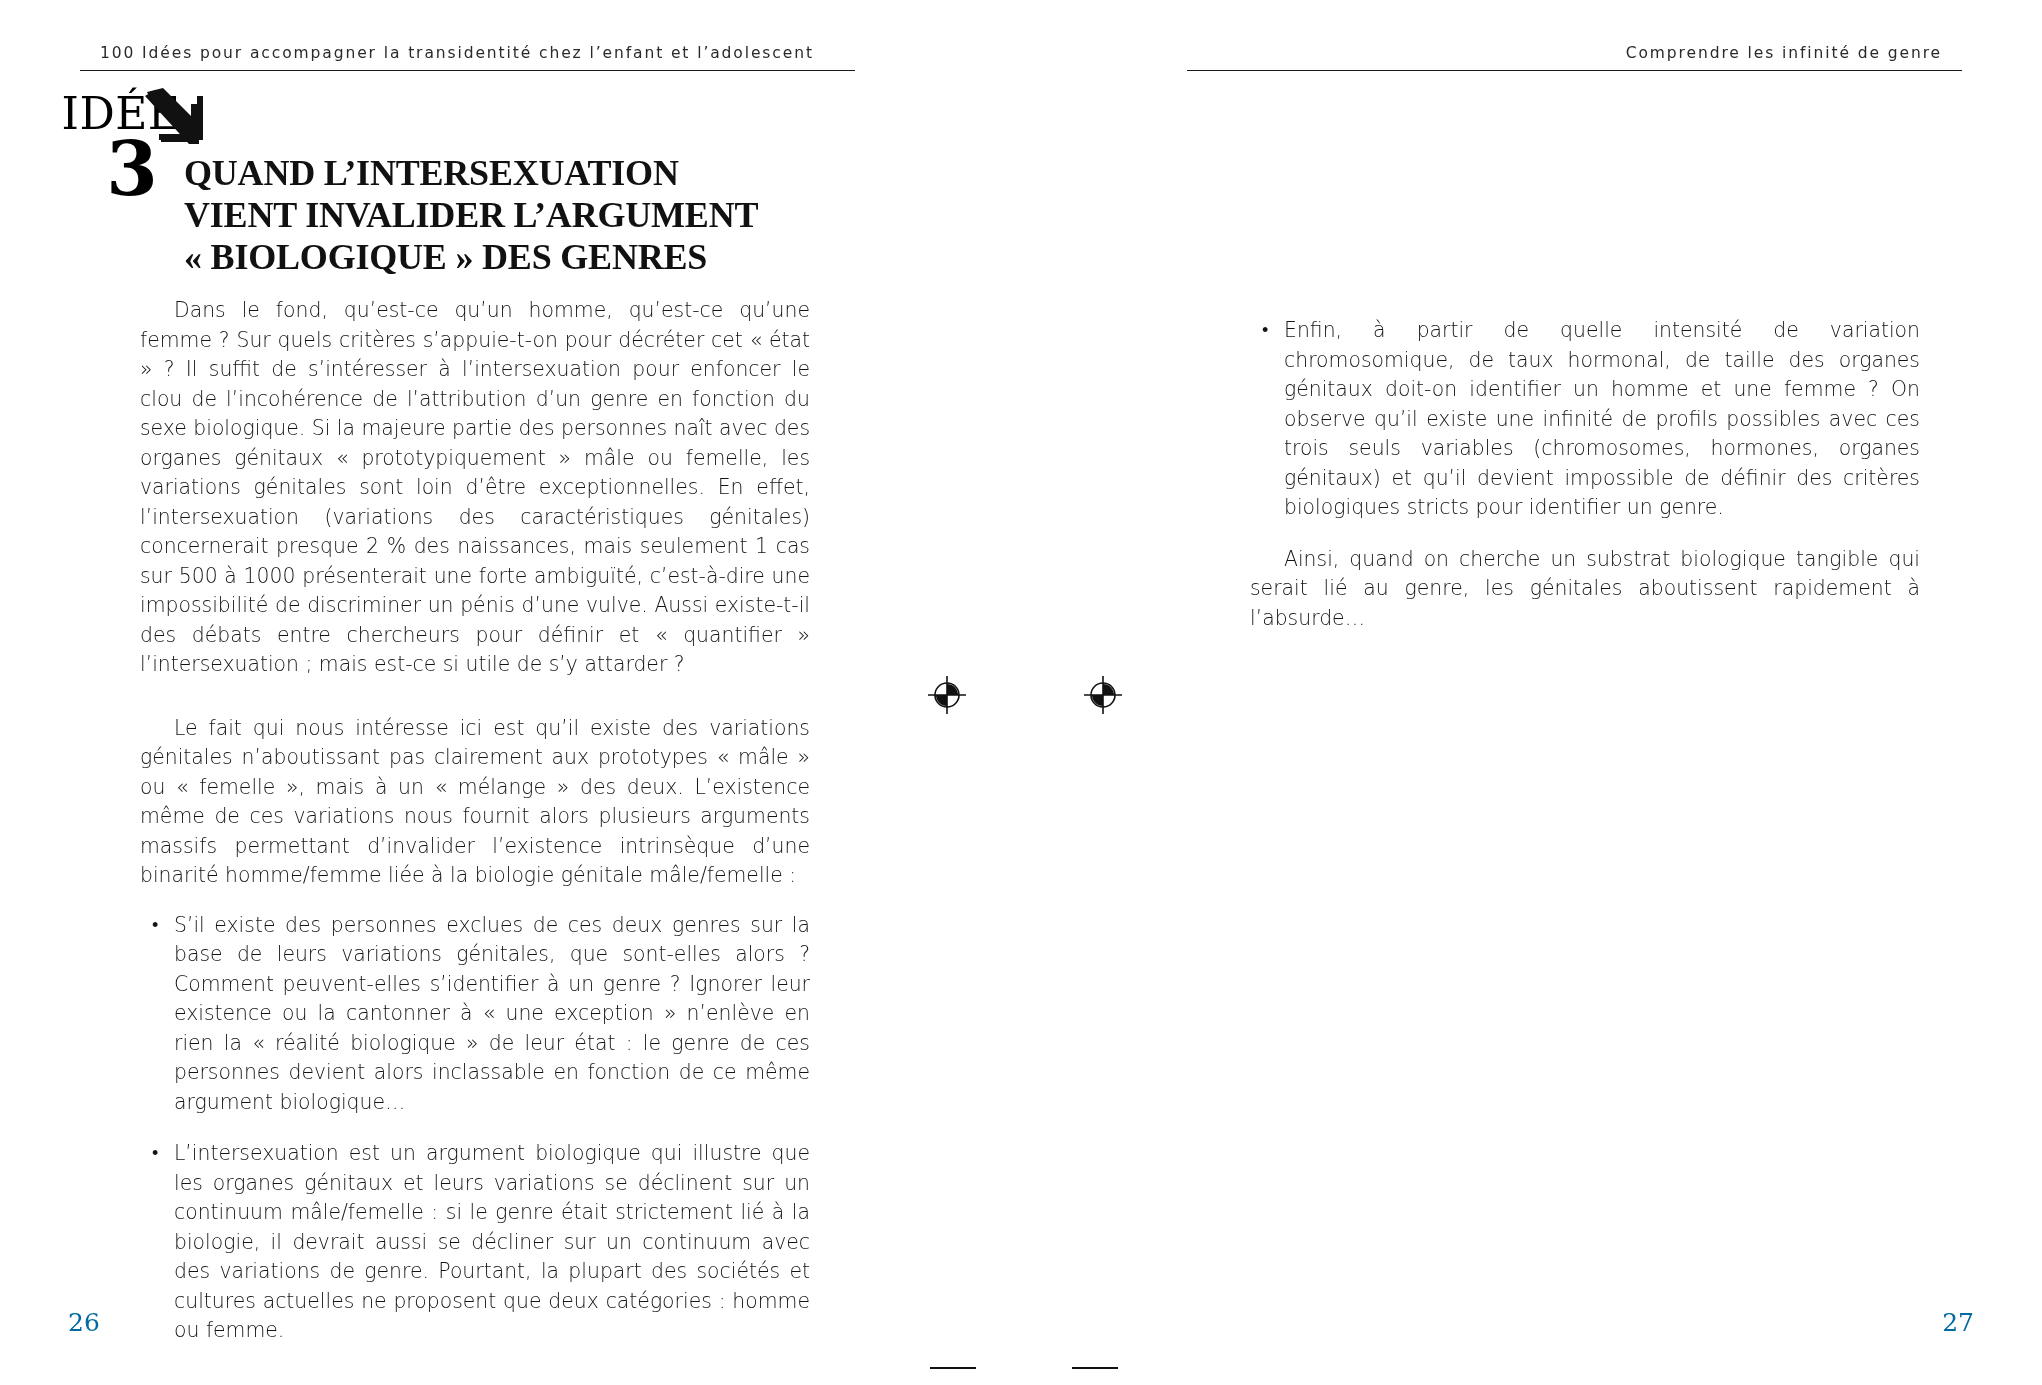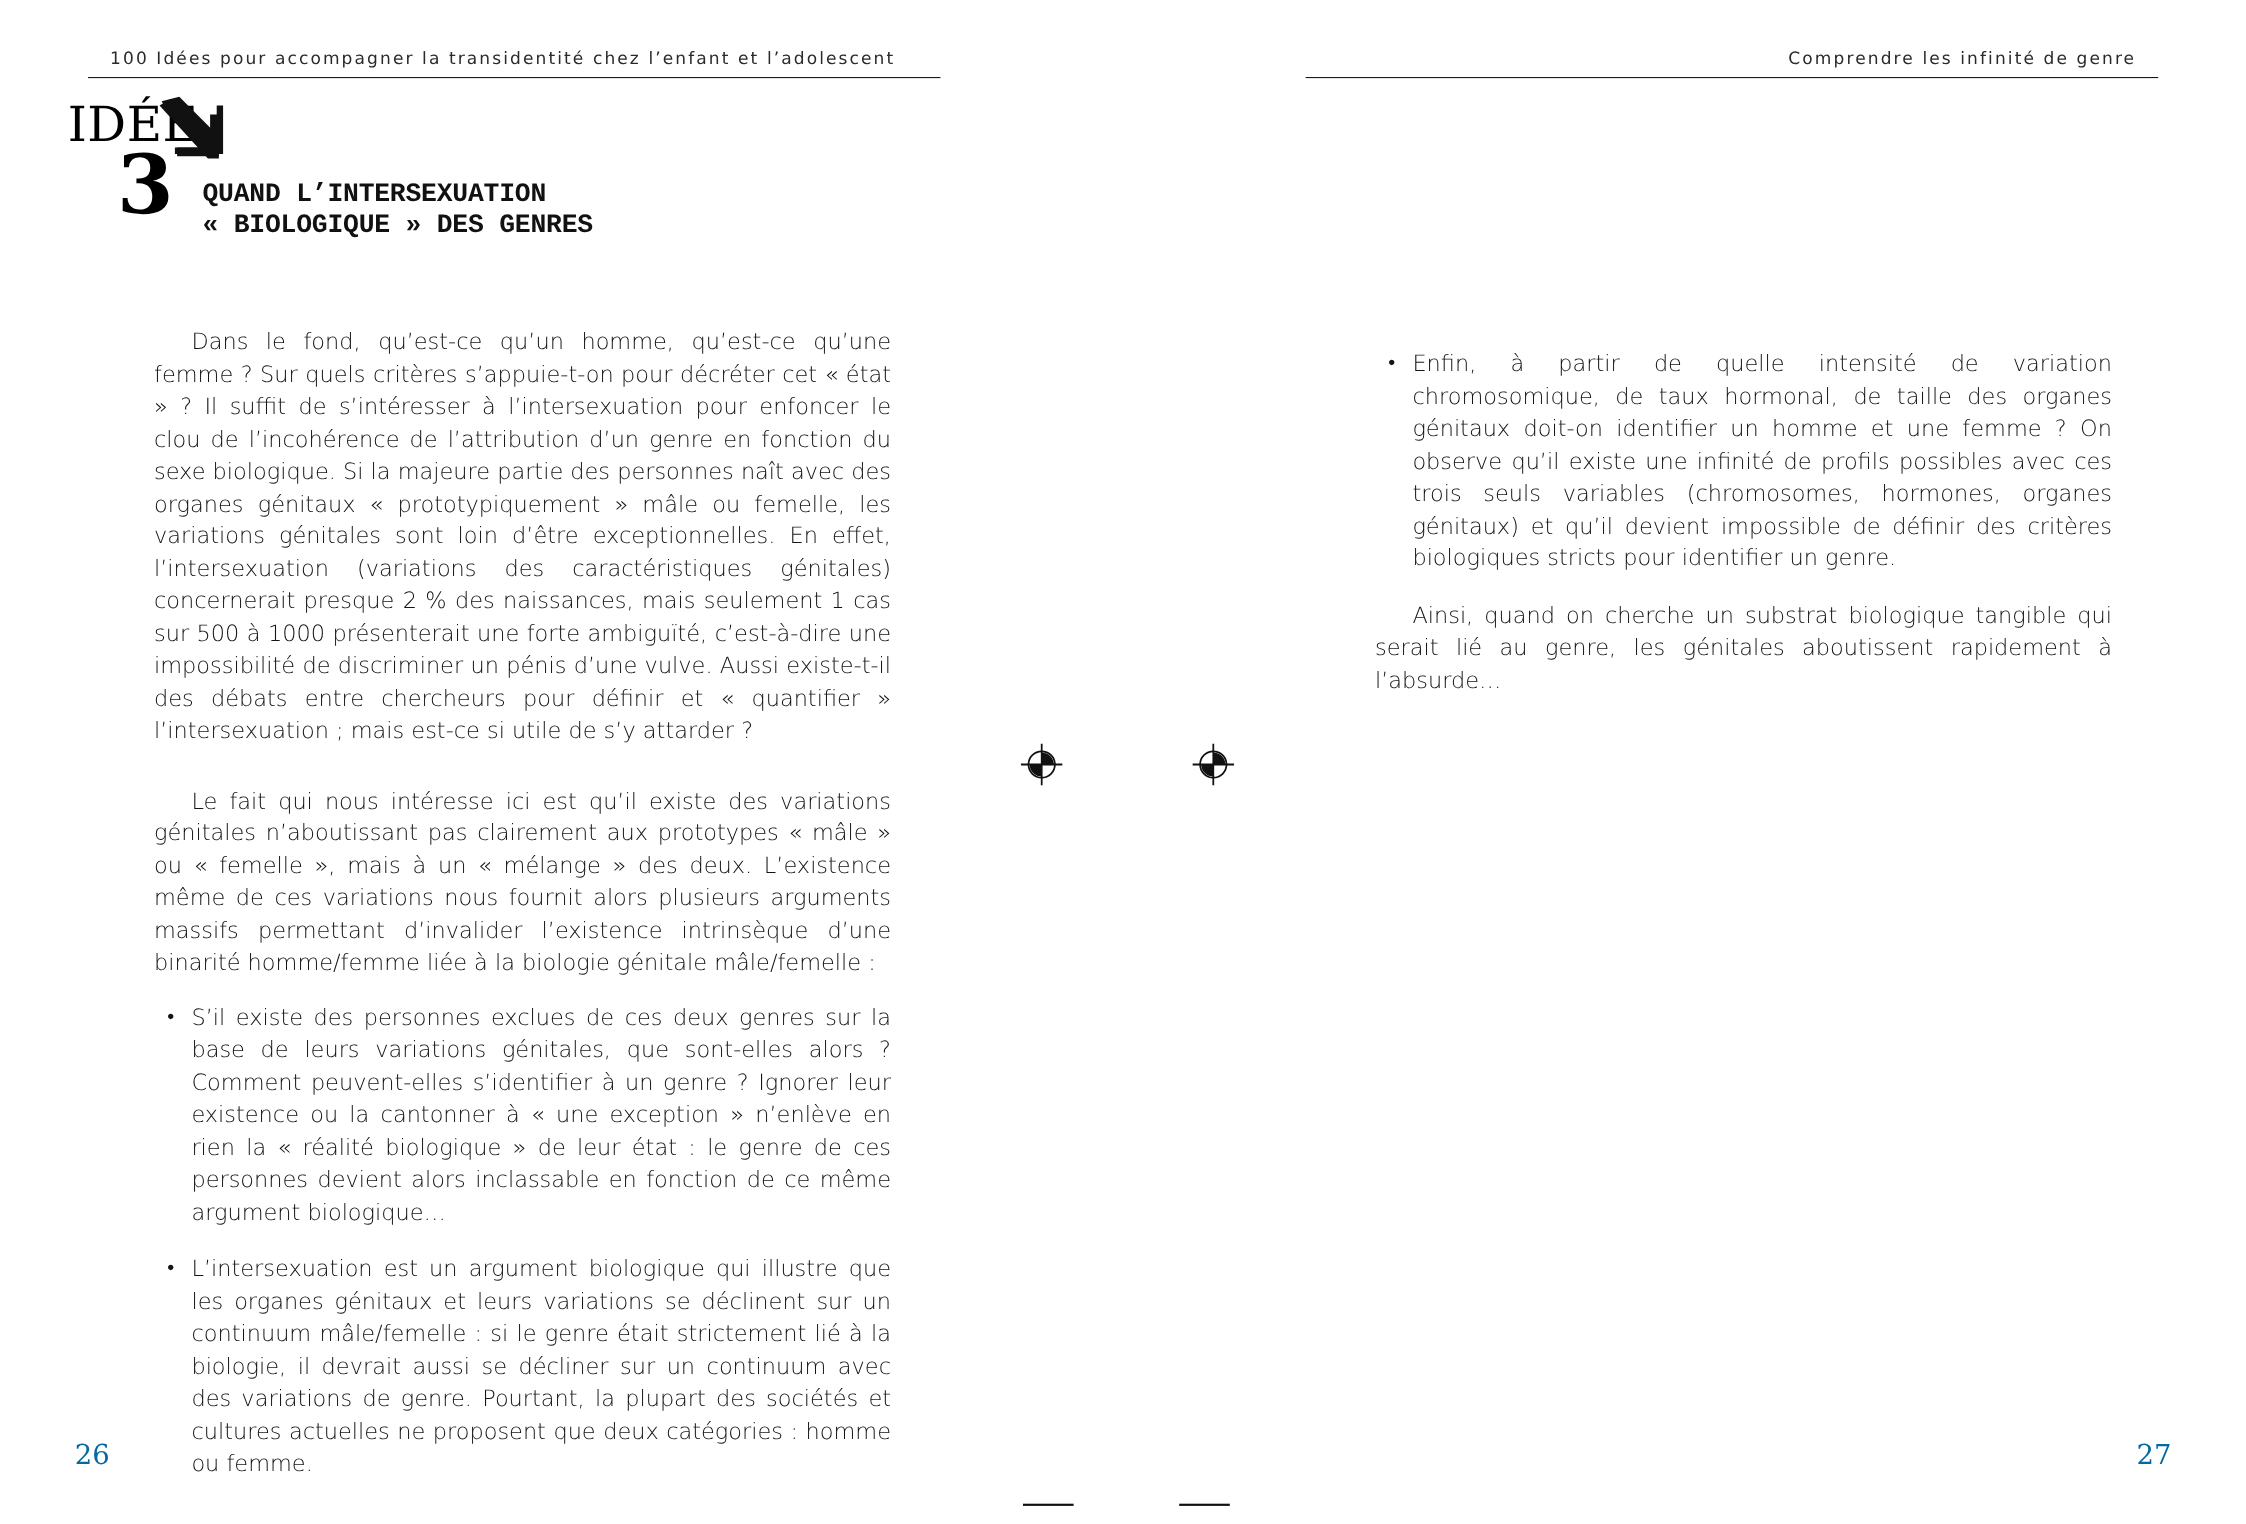--- a/index.html
+++ b/index.html
@@ -83,27 +83,26 @@
     width: 62px;
     height: 62px;
   }
 
   
   .chapter-title {
     position: absolute;
     left: 184px;
     top: 152px;
     width: 640px;
-    font-family: Liberation Mono, monospace;
+    font-family: Liberation Serif, serif;
     font-weight: 700;
-    font-size: 24px;
+    font-size: 36px;
     line-height: 1.17;
     letter-spacing: -0.2px;
     color: #111;
-    margin-top: 12px;
   }
   .chapter-title .tl { display: block; white-space: nowrap; }
 
   
   .column {
     position: absolute;
     top: 296px;
     width: 670px;
     font-family: "DejaVu Sans", sans-serif;
     font-size: 20.4px;
@@ -197,20 +196,21 @@
       <div class="idea-num">3</div>
       <svg class="idea-arrow" viewBox="0 0 62 62">
         <polygon points="6,6 22,2 56,36 56,10 62,10 62,54 18,54 18,48 44,48 10,14" fill="#111"></polygon>
         <polygon points="4,10 14,4 58,48 58,58 48,58" fill="#111"></polygon>
         <polygon points="20,56 58,56 58,18 50,18 50,48 20,48" fill="#111"></polygon>
       </svg>
     </div>
 
     <div class="chapter-title">
       <span class="tl">QUAND L’INTERSEXUATION</span>
+      <span class="tl">VIENT INVALIDER L’ARGUMENT</span>
       <span class="tl">« BIOLOGIQUE » DES GENRES</span>
     </div>
 
     <div class="column left-col">
       <p class="para">Dans le fond, qu’est-ce qu’un homme, qu’est-ce qu’une femme ? Sur quels critères s’appuie-t-on pour décréter cet « état » ? Il suffit de s’intéresser à l’intersexuation pour enfoncer le clou de l’incohérence de l’attribution d’un genre en fonction du sexe biologique. Si la majeure partie des personnes naît avec des organes génitaux « prototypiquement » mâle ou femelle, les variations génitales sont loin d’être exceptionnelles. En effet, l’intersexuation (variations des caractéristiques génitales) concernerait presque 2 % des naissances, mais seulement 1 cas sur 500 à 1000 présenterait une forte ambiguïté, c’est-à-dire une impossibilité de discriminer un pénis d’une vulve. Aussi existe-t-il des débats entre chercheurs pour définir et « quantifier » l’intersexuation ; mais est-ce si utile de s’y attarder ?</p>
       <p class="para">Le fait qui nous intéresse ici est qu’il existe des variations génitales n’aboutissant pas clairement aux prototypes « mâle » ou « femelle », mais à un « mélange » des deux. L’existence même de ces variations nous fournit alors plusieurs arguments massifs permettant d’invalider l’existence intrinsèque d’une binarité homme/femme liée à la biologie génitale mâle/femelle :</p>
       <ul class="bullets">
         <li>S’il existe des personnes exclues de ces deux genres sur la base de leurs variations génitales, que sont-elles alors ? Comment peuvent-elles s’identifier à un genre ? Ignorer leur existence ou la cantonner à « une exception » n’enlève en rien la « réalité biologique » de leur état : le genre de ces personnes devient alors inclassable en fonction de ce même argument biologique…</li>
         <li>L’intersexuation est un argument biologique qui illustre que les organes génitaux et leurs variations se déclinent sur un continuum mâle/femelle : si le genre était strictement lié à la biologie, il devrait aussi se décliner sur un continuum avec des variations de genre. Pourtant, la plupart des sociétés et cultures actuelles ne proposent que deux catégories : homme ou femme.</li>
       </ul>

